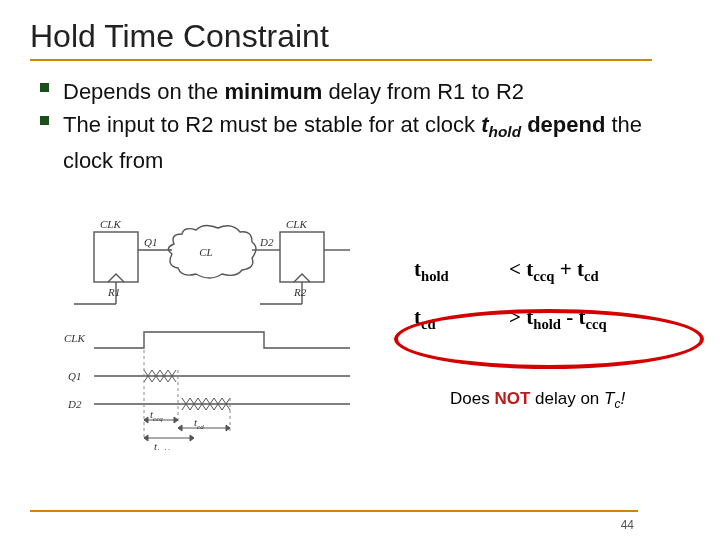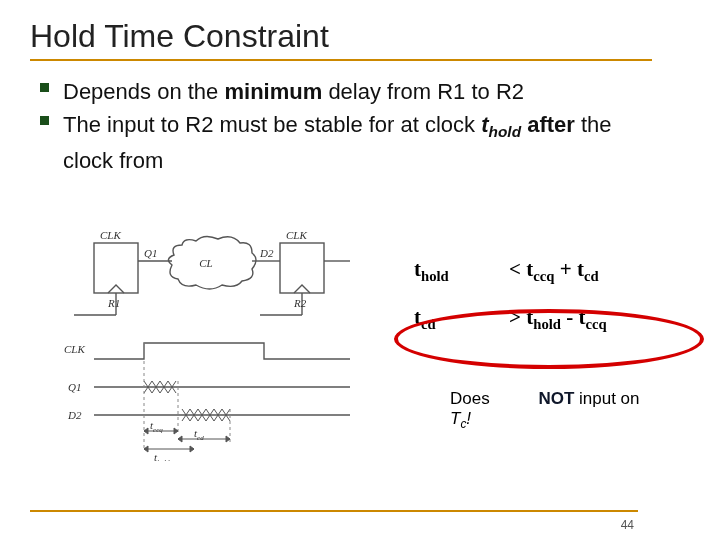--- a/index.html
+++ b/index.html
@@ -52,21 +52,21 @@
   .sub { font-size: 0.7em; vertical-align: sub; }
 
   .content-area {
     position: relative;
     margin-top: 40px;
   }
 
   .circuit {
     position: absolute;
     left: 4px;
-    top: 14px;
+    top: 3px;
     width: 340px;
     text-decoration: underline;
   }
 
   .equations {
     position: absolute;
     left: 384px;
     top: 40px;
     width: 290px;
   }
@@ -90,21 +90,21 @@
     border-radius: 50%;
     pointer-events: none;
   }
   .note {
     position: absolute;
     left: 420px;
     top: 172px;
     font-size: 17px;
     font-family: Arial, sans-serif;
   }
-  .note .red { color: #0f172a; font-weight: bold; margin-left: 44px; }
+  .note .red { color: #b91c1c; font-weight: bold; }
 
   .footer-rule {
     position: absolute;
     left: 30px;
     right: 30px;
     bottom: 28px;
     height: 2px;
     background: #cc8800;
   }
   .page-num {
@@ -132,21 +132,21 @@
   <div class="bullets">
     <div class="bullet-row">
       <div class="bullet-box"></div>
       <div>
         <span>Depends on the </span><span class="b">minimum</span><span> delay from R1 to R2</span>
       </div>
     </div>
     <div class="bullet-row">
       <div class="bullet-box"></div>
       <div>
-        <span>The input to R2 must be stable for at clock </span><span class="b i">t</span><span class="b i sub">hold</span><span class="b"> after</span><span> the clock from</span>
+        <span>The input to R2 must be stable for at clock </span><span class="b i">t</span><span class="b i sub">hold</span><span class="b"> depend</span><span> the clock from</span>
       </div>
     </div>
   </div>
 
   <div class="content-area">
 
     <div class="circuit">
       <svg width="340" height="230" viewBox="0 0 340 230">
         <g stroke="#555" stroke-width="1.4" fill="none">
 
@@ -241,20 +241,20 @@
       </div>
       <div class="eq-row">
         <div class="eq-left"><span>t</span><span class="sub">cd</span></div>
         <div class="eq-right"><span>&gt; t</span><span class="sub">hold</span><span> - t</span><span class="sub">ccq</span></div>
       </div>
     </div>
 
     <div class="highlight-ring"></div>
 
     <div class="note">
-      <span>Does </span><span class="red">NOT</span><span> input on </span><span class="i">T</span><span class="i sub">c</span><span class="i">!</span>
+      <span>Does </span><span class="red">NOT</span><span> delay on </span><span class="i">T</span><span class="i sub">c</span><span class="i">!</span>
     </div>
 
   </div>
 
   <div class="footer-rule"></div>
   <div class="page-num">44</div>
 </div>
 
 </body></html>

